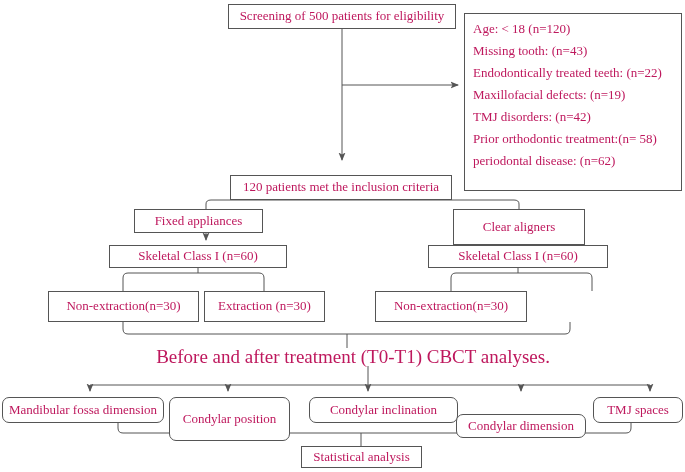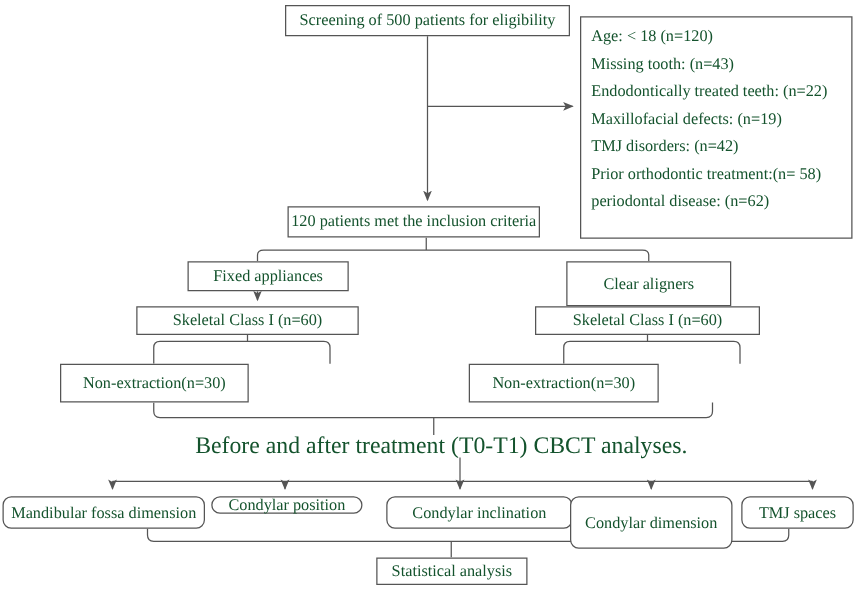--- a/index.html
+++ b/index.html
@@ -1,18 +1,18 @@
 <!DOCTYPE html>
 <html><head>
 <meta charset="utf-8">
 <style>
   html,body{margin:0;padding:0;background:#ffffff;}
   .canvas{
     position:relative;width:685px;height:472px;background:#ffffff;overflow:hidden;
-    font-family:"Liberation Serif","DejaVu Serif",serif;color:#14532d;
+    font-family:"Liberation Serif","DejaVu Serif",serif;color:#be185d;
   }
   .wires{position:absolute;left:0;top:0;width:685px;height:472px;}
   .node{
     position:absolute;box-sizing:border-box;border:1px solid #555555;background:#ffffff;
     display:flex;align-items:center;justify-content:center;text-align:center;
     font-size:13px;line-height:1.1;white-space:nowrap;
   }
   .node.rounded{border-radius:7px;}
   .plainlabel{
     position:absolute;box-sizing:border-box;background:transparent;border:none;
@@ -74,34 +74,35 @@
   <div class="panel" style="left:464px;top:13px;width:218px;height:178px;">
     <div class="xline">Age: &lt; 18 (n=120)</div>
     <div class="xline">Missing tooth: (n=43)</div>
     <div class="xline">Endodontically treated teeth: (n=22)</div>
     <div class="xline">Maxillofacial defects: (n=19)</div>
     <div class="xline">TMJ disorders: (n=42)</div>
     <div class="xline">Prior orthodontic treatment:(n= 58)</div>
     <div class="xline">periodontal disease: (n=62)</div>
   </div>
 
-  <div class="node" style="left:230px;top:165px;width:202px;height:25px;">120 patients met the inclusion criteria</div>
+  <div class="node" style="left:230px;top:175px;width:222px;height:25px;">120 patients met the inclusion criteria</div>
 
-  <div class="node" style="left:150px;top:209px;width:129px;height:24px;">Fixed appliances</div>
+  <div class="node" style="left:134px;top:209px;width:129px;height:24px;">Fixed appliances</div>
   <div class="node" style="left:453px;top:209px;width:132px;height:36px;">Clear aligners</div>
 
   <div class="node" style="left:109px;top:245px;width:178px;height:23px;">Skeletal Class I (n=60)</div>
   <div class="node" style="left:428px;top:245px;width:180px;height:23px;">Skeletal Class I (n=60)</div>
 
   <div class="node" style="left:48px;top:291px;width:151px;height:31px;">Non-extraction(n=30)</div>
+  <div class="node" style="left:204px;top:291px;width:121px;height:31px;">Extraction (n=30)</div>
   <div class="node" style="left:375px;top:291px;width:152px;height:31px;">Non-extraction(n=30)</div>
 
   <div class="plainlabel" style="left:178px;top:348px;width:350px;height:18px;">Before and after treatment (T0-T1) CBCT analyses.</div>
 
   <div class="node rounded" style="left:2px;top:397px;width:162px;height:26px;font-family:Liberation Serif, serif;">Mandibular fossa dimension</div>
-  <div class="node rounded" style="left:169px;top:397px;width:121px;height:14px;">Condylar position</div>
+  <div class="node rounded" style="left:169px;top:397px;width:121px;height:44px;">Condylar position</div>
   <div class="node rounded" style="left:297px;top:397px;width:149px;height:26px;margin-left:12px;">Condylar inclination</div>
-  <div class="node rounded" style="left:456px;top:397px;width:130px;height:42px;">Condylar dimension</div>
+  <div class="node rounded" style="left:456px;top:414px;width:130px;height:24px;">Condylar dimension</div>
   <div class="node rounded" style="left:593px;top:397px;width:90px;height:26px;">TMJ spaces</div>
 
   <div class="node" style="left:301px;top:446px;width:121px;height:22px;">Statistical analysis</div>
 
 </div>
 
 </body></html>

